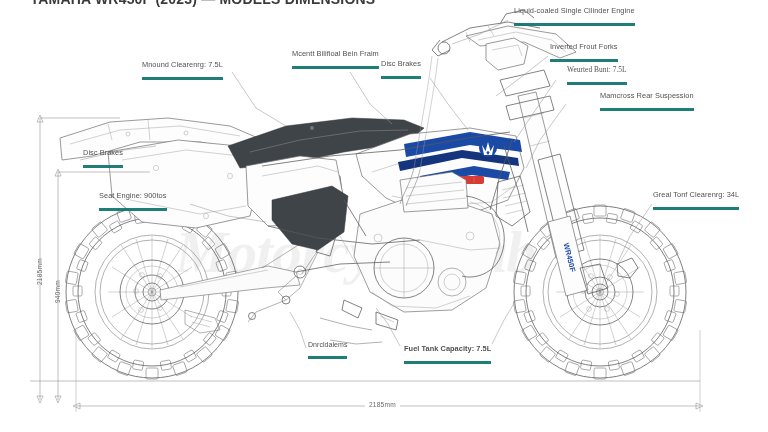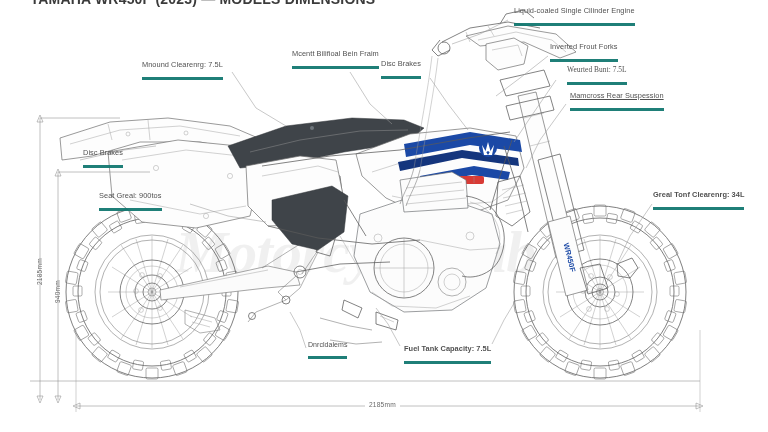--- a/index.html
+++ b/index.html
@@ -501,24 +501,24 @@
       <path class="leader" d="M492 344 L504 320 L516 300"></path>
     </g>
   </svg>
 
   <div class="label" style="left:142px;top:60px;">Mnound Clearenrg: 7.5L</div>
   <div class="label" style="left:258px;top:49px;margin-left:34px;">Mcentt Bilifioal Bein Fraim</div>
   <div class="label" style="left:381px;top:59px;">Disc Brakes</div>
   <div class="label" style="left:514px;top:6px;">Liquid-coaled Single Cilinder Engine</div>
   <div class="label" style="left:550px;top:42px;">Inverted Frout Forks</div>
   <div class="label" style="left:567px;top:65px;font-family:Liberation Serif, serif;">Weurted Bunt: 7.5L</div>
-  <div class="label" style="left:570px;top:91px;text-decoration:underline;">Mamcross Rear Suspession</div>
-  <div class="label" style="left:653px;top:190px;font-weight:bold;">Greal Tonf Clearenrg: 34L</div>
+  <div class="label" style="left:600px;top:91px;">Mamcross Rear Suspession</div>
+  <div class="label" style="left:653px;top:190px;">Greal Tonf Clearenrg: 34L</div>
   <div class="label" style="left:83px;top:148px;">Disc Brakes</div>
-  <div class="label" style="left:99px;top:191px;">Seat Greal: 900tos</div>
+  <div class="label" style="left:99px;top:191px;">Seat Engine: 900tos</div>
   <div class="label sm" style="left:308px;top:341px;">Dnrcldalems</div>
   <div class="label" style="left:404px;top:344px;font-weight:bold;">Fuel Tank Capacity: 7.5L</div>
 
   <div class="dimtext vert" style="left:36px;top:285px;">2185mm</div>
   <div class="dimtext vert" style="left:54px;top:303px;">940mm</div>
   <div class="dimtext h" style="left:365px;top:401px;">2185mm</div>
 
 </div>
 
 </body></html>

